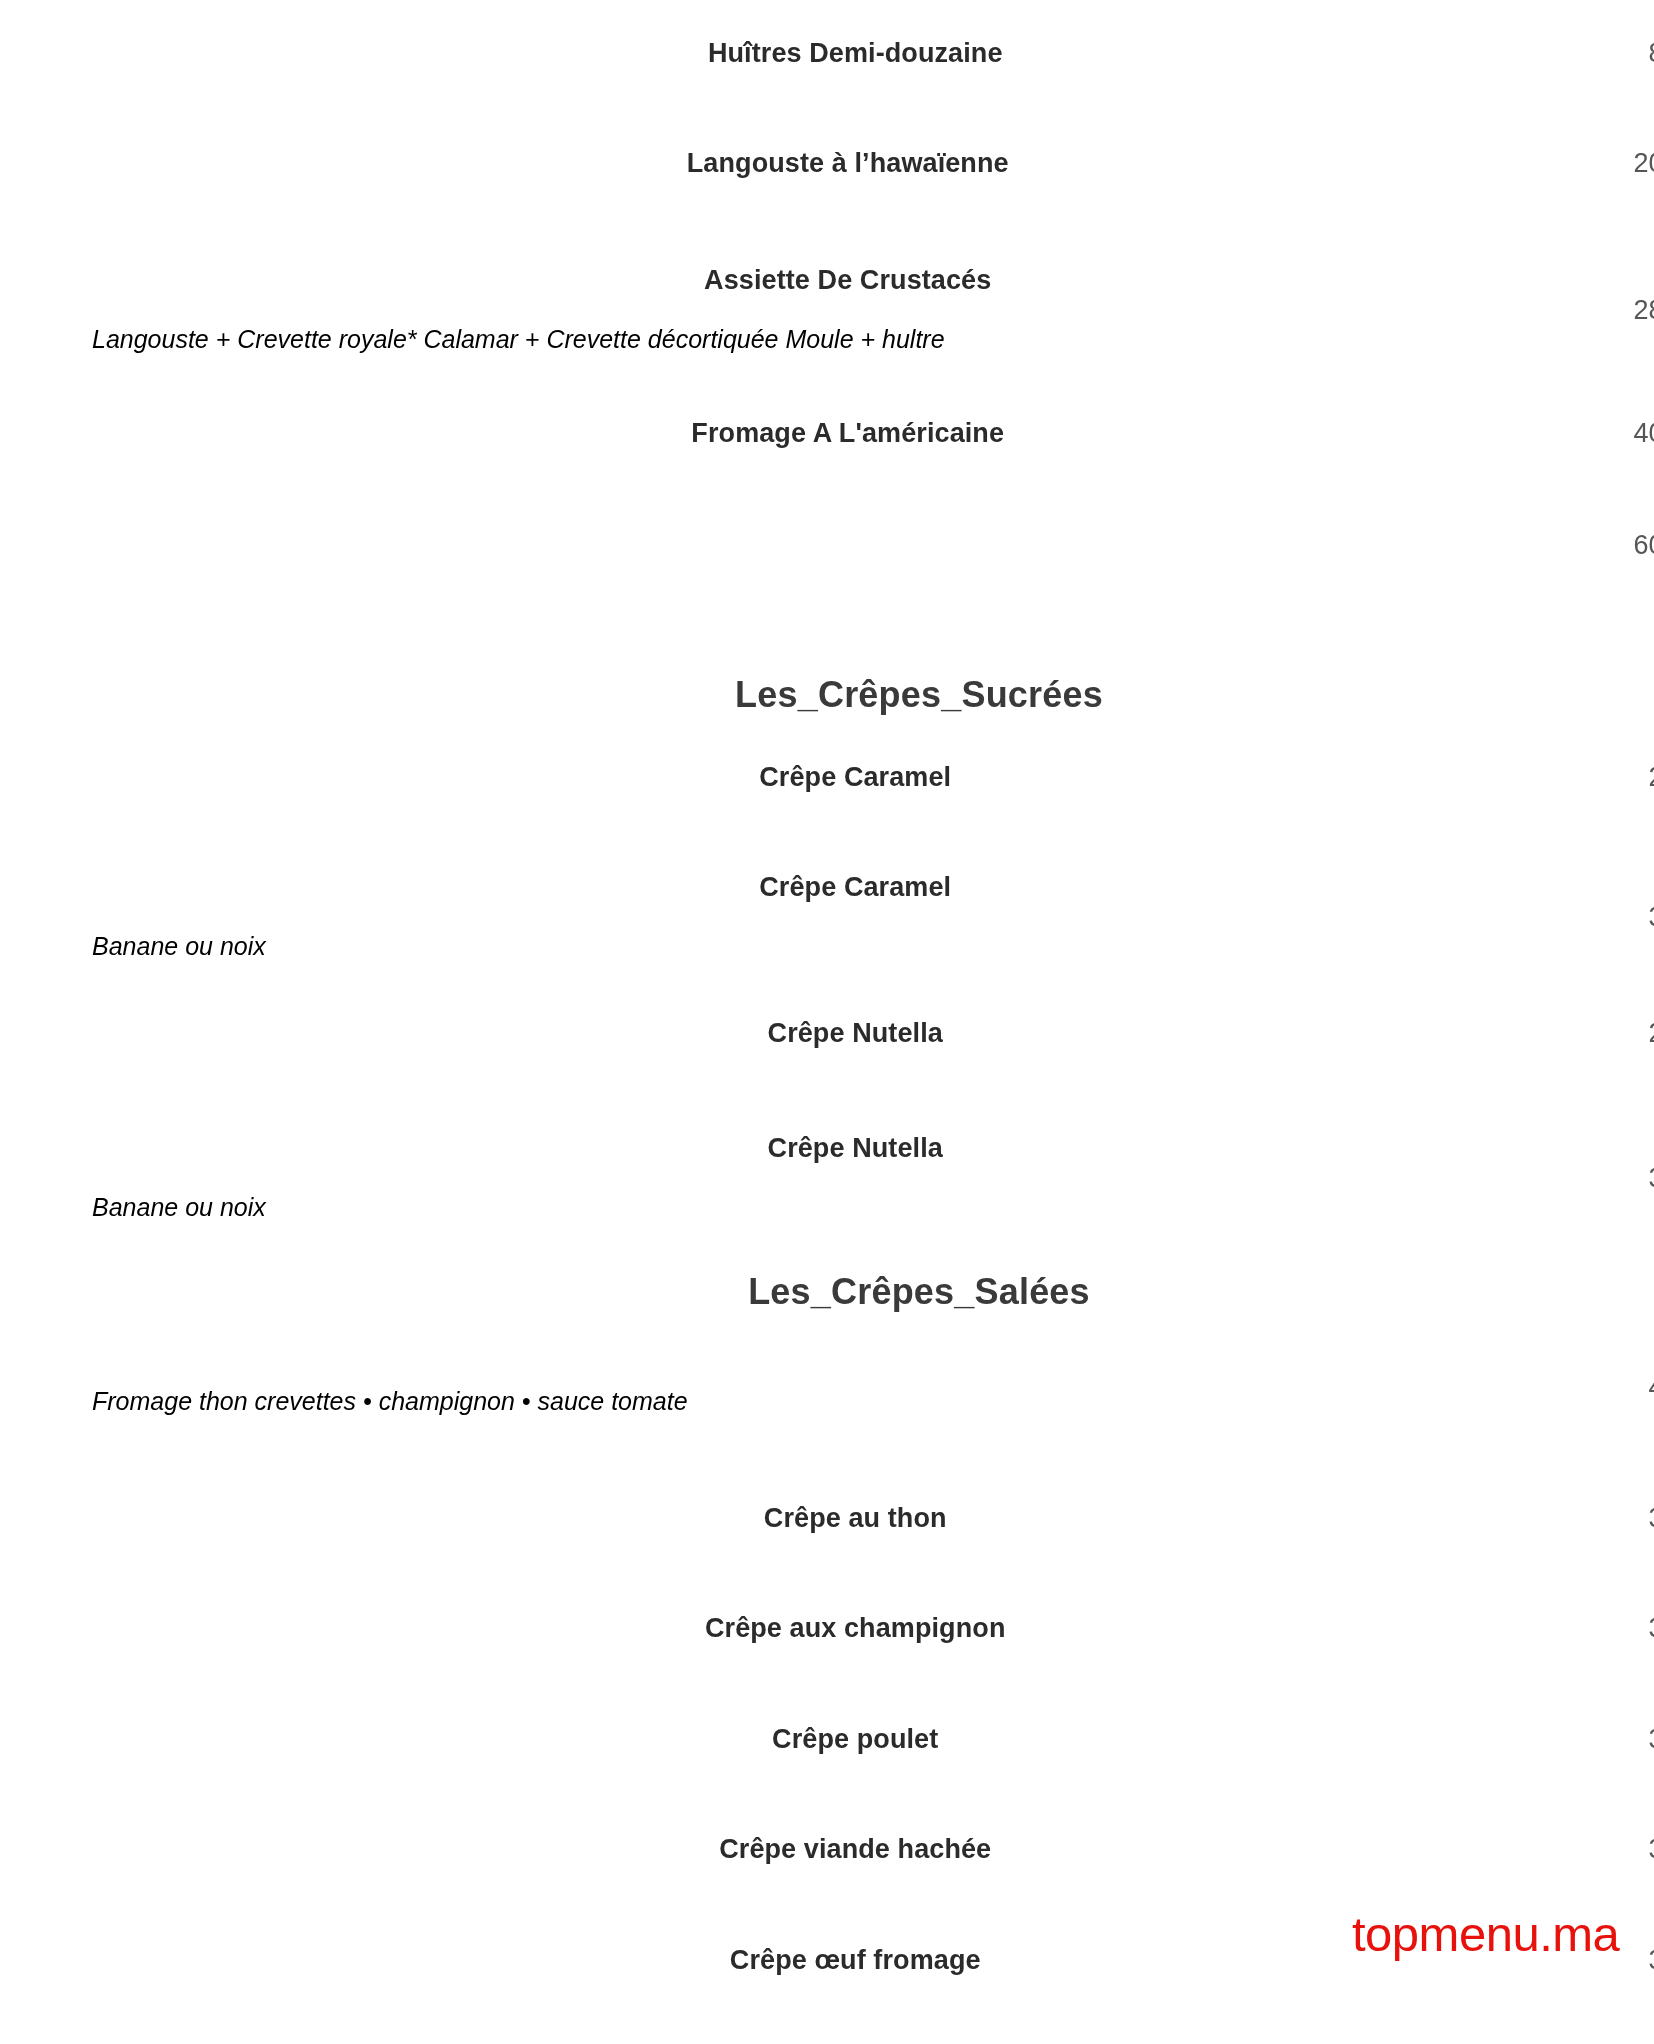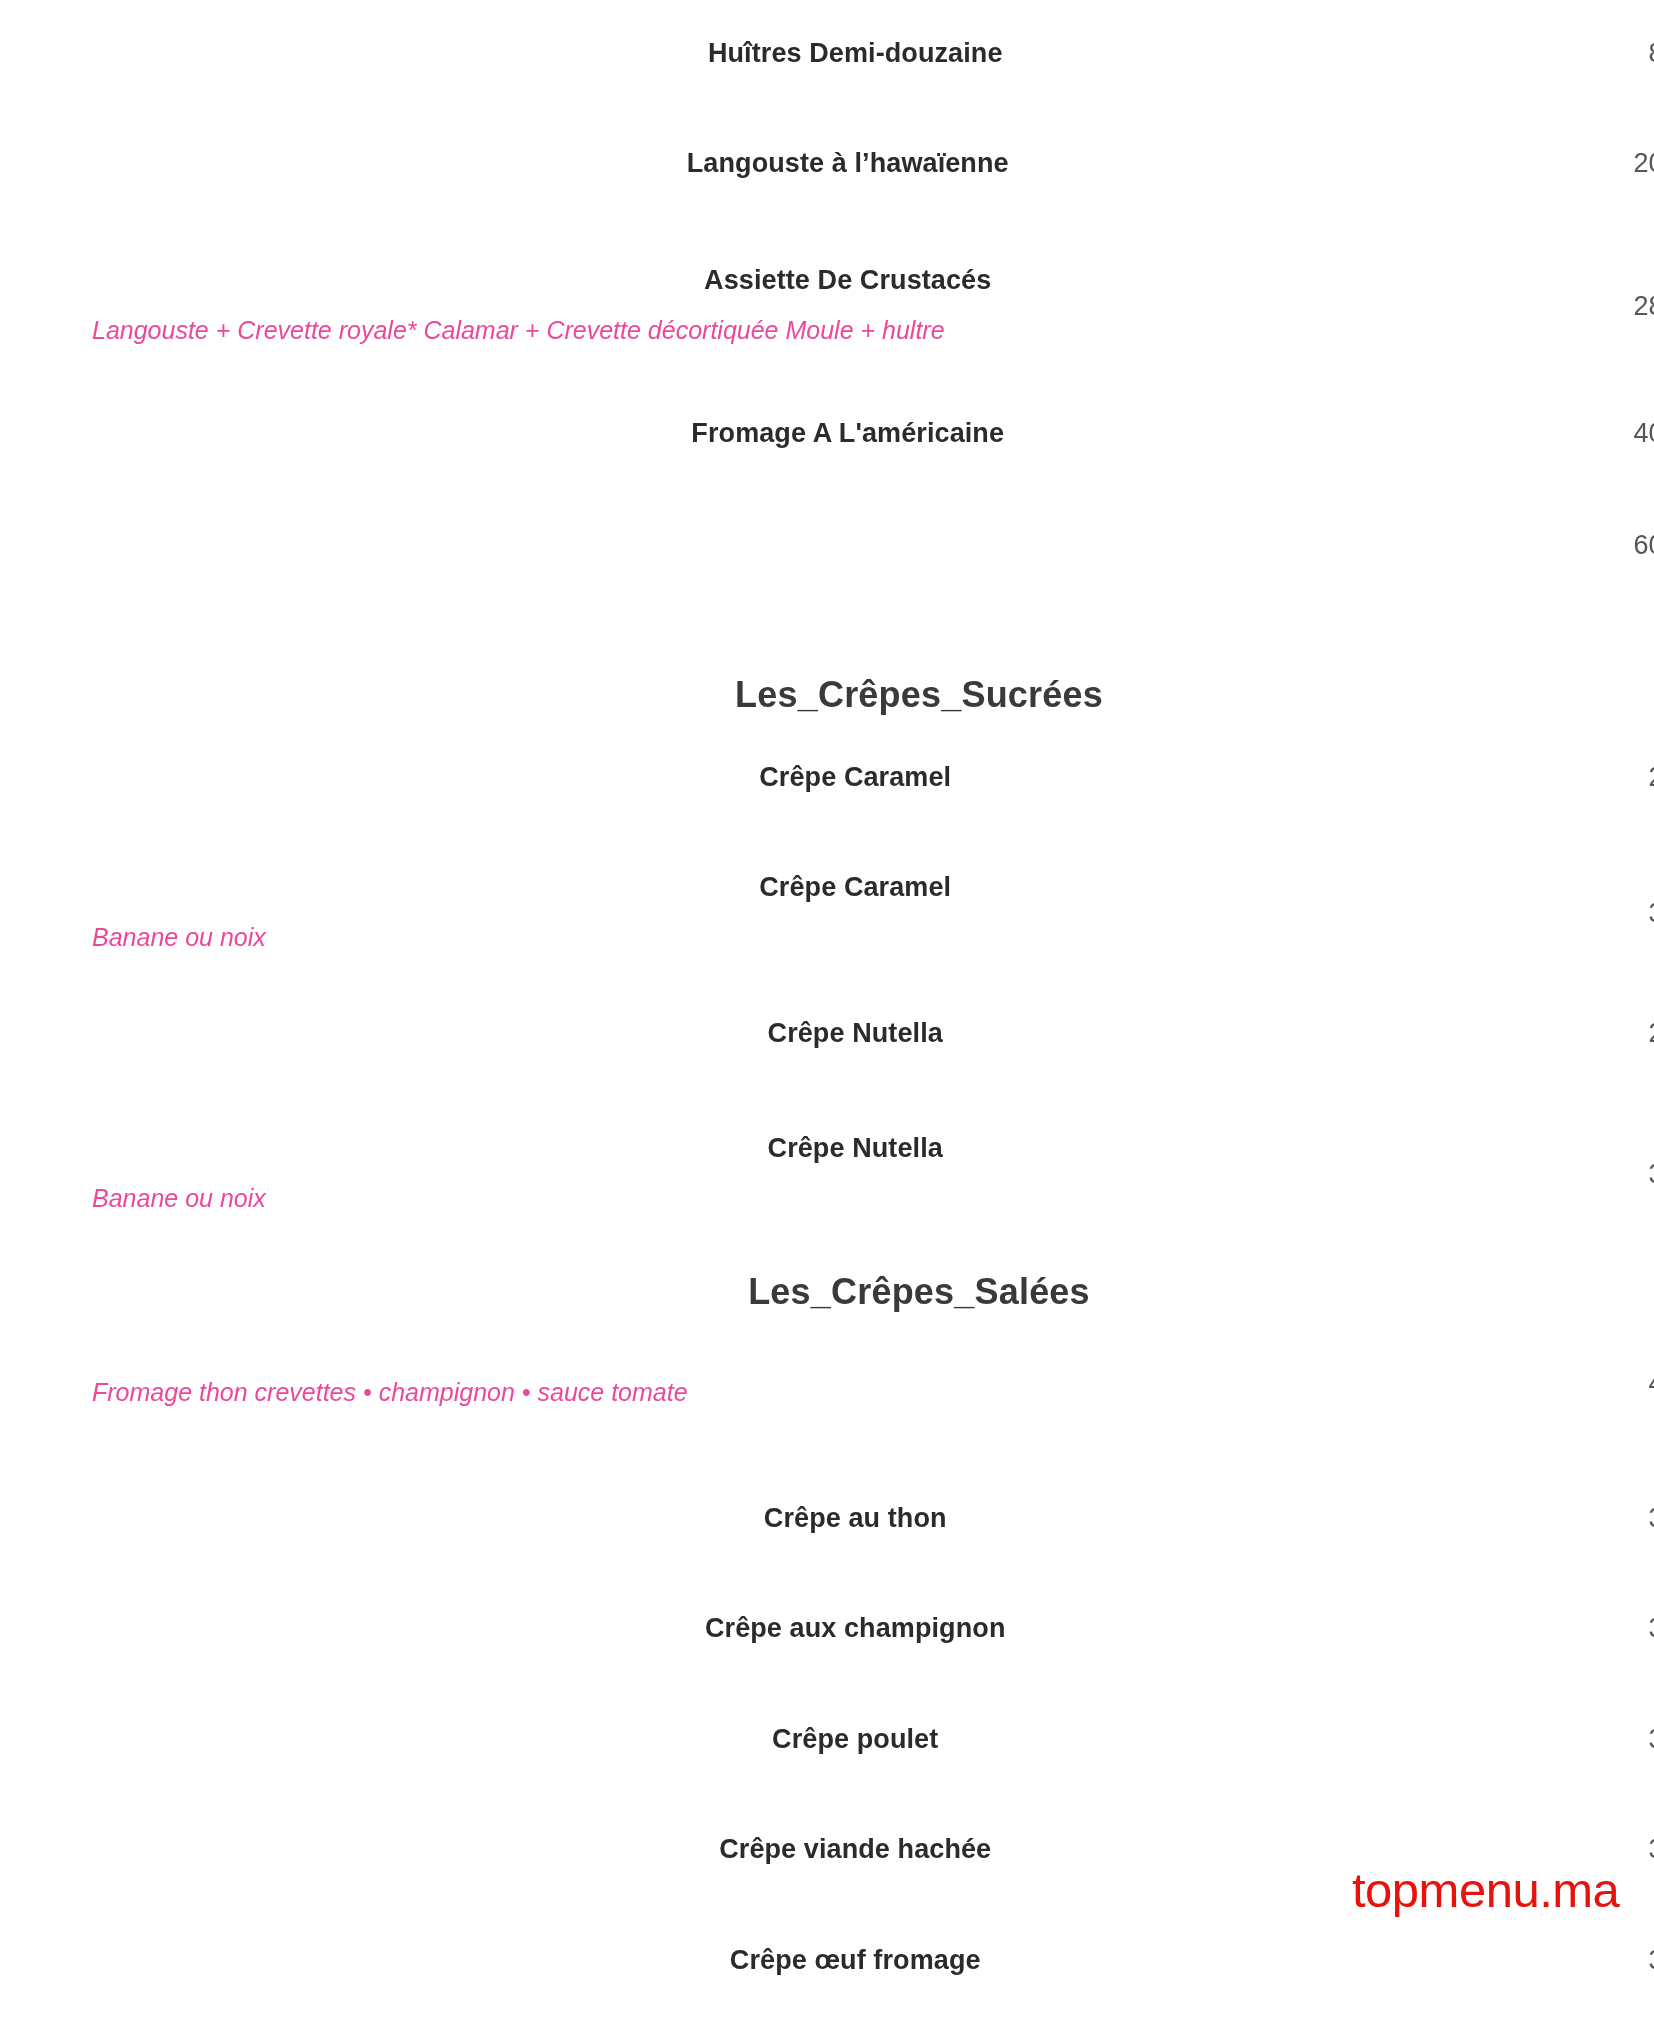--- a/index.html
+++ b/index.html
@@ -36,23 +36,23 @@
     color:#2b2b2b;
     letter-spacing:0.1px;
     line-height:1.15;
     white-space:nowrap;
     text-align:center;
   }
   .item-desc {
     font-size:25px;
     font-style:italic;
     font-weight:normal;
-    color:#ec4899;
+    color:#000000;
     line-height:1.2;
-    margin-top:19px;
+    margin-top:28px;
     white-space:nowrap;
   }
   .item-price {
     flex:0 0 auto;
     font-size:27px;
     font-weight:normal;
     color:#565656;
     text-align:right;
     white-space:nowrap;
     line-height:1.15;
@@ -70,21 +70,21 @@
     color:#3a3a3a;
     letter-spacing:0.2px;
     line-height:1.2;
     width:100%;
   }
 
   
   .watermark {
     position:absolute;
     left:1352px;
-    top:1866px;
+    top:1910px;
     font-size:49px;
     font-weight:normal;
     color:#e8120c;
     letter-spacing:-0.5px;
     line-height:1;
     white-space:nowrap;
     pointer-events:none;
   }
 </style>
 </head>

